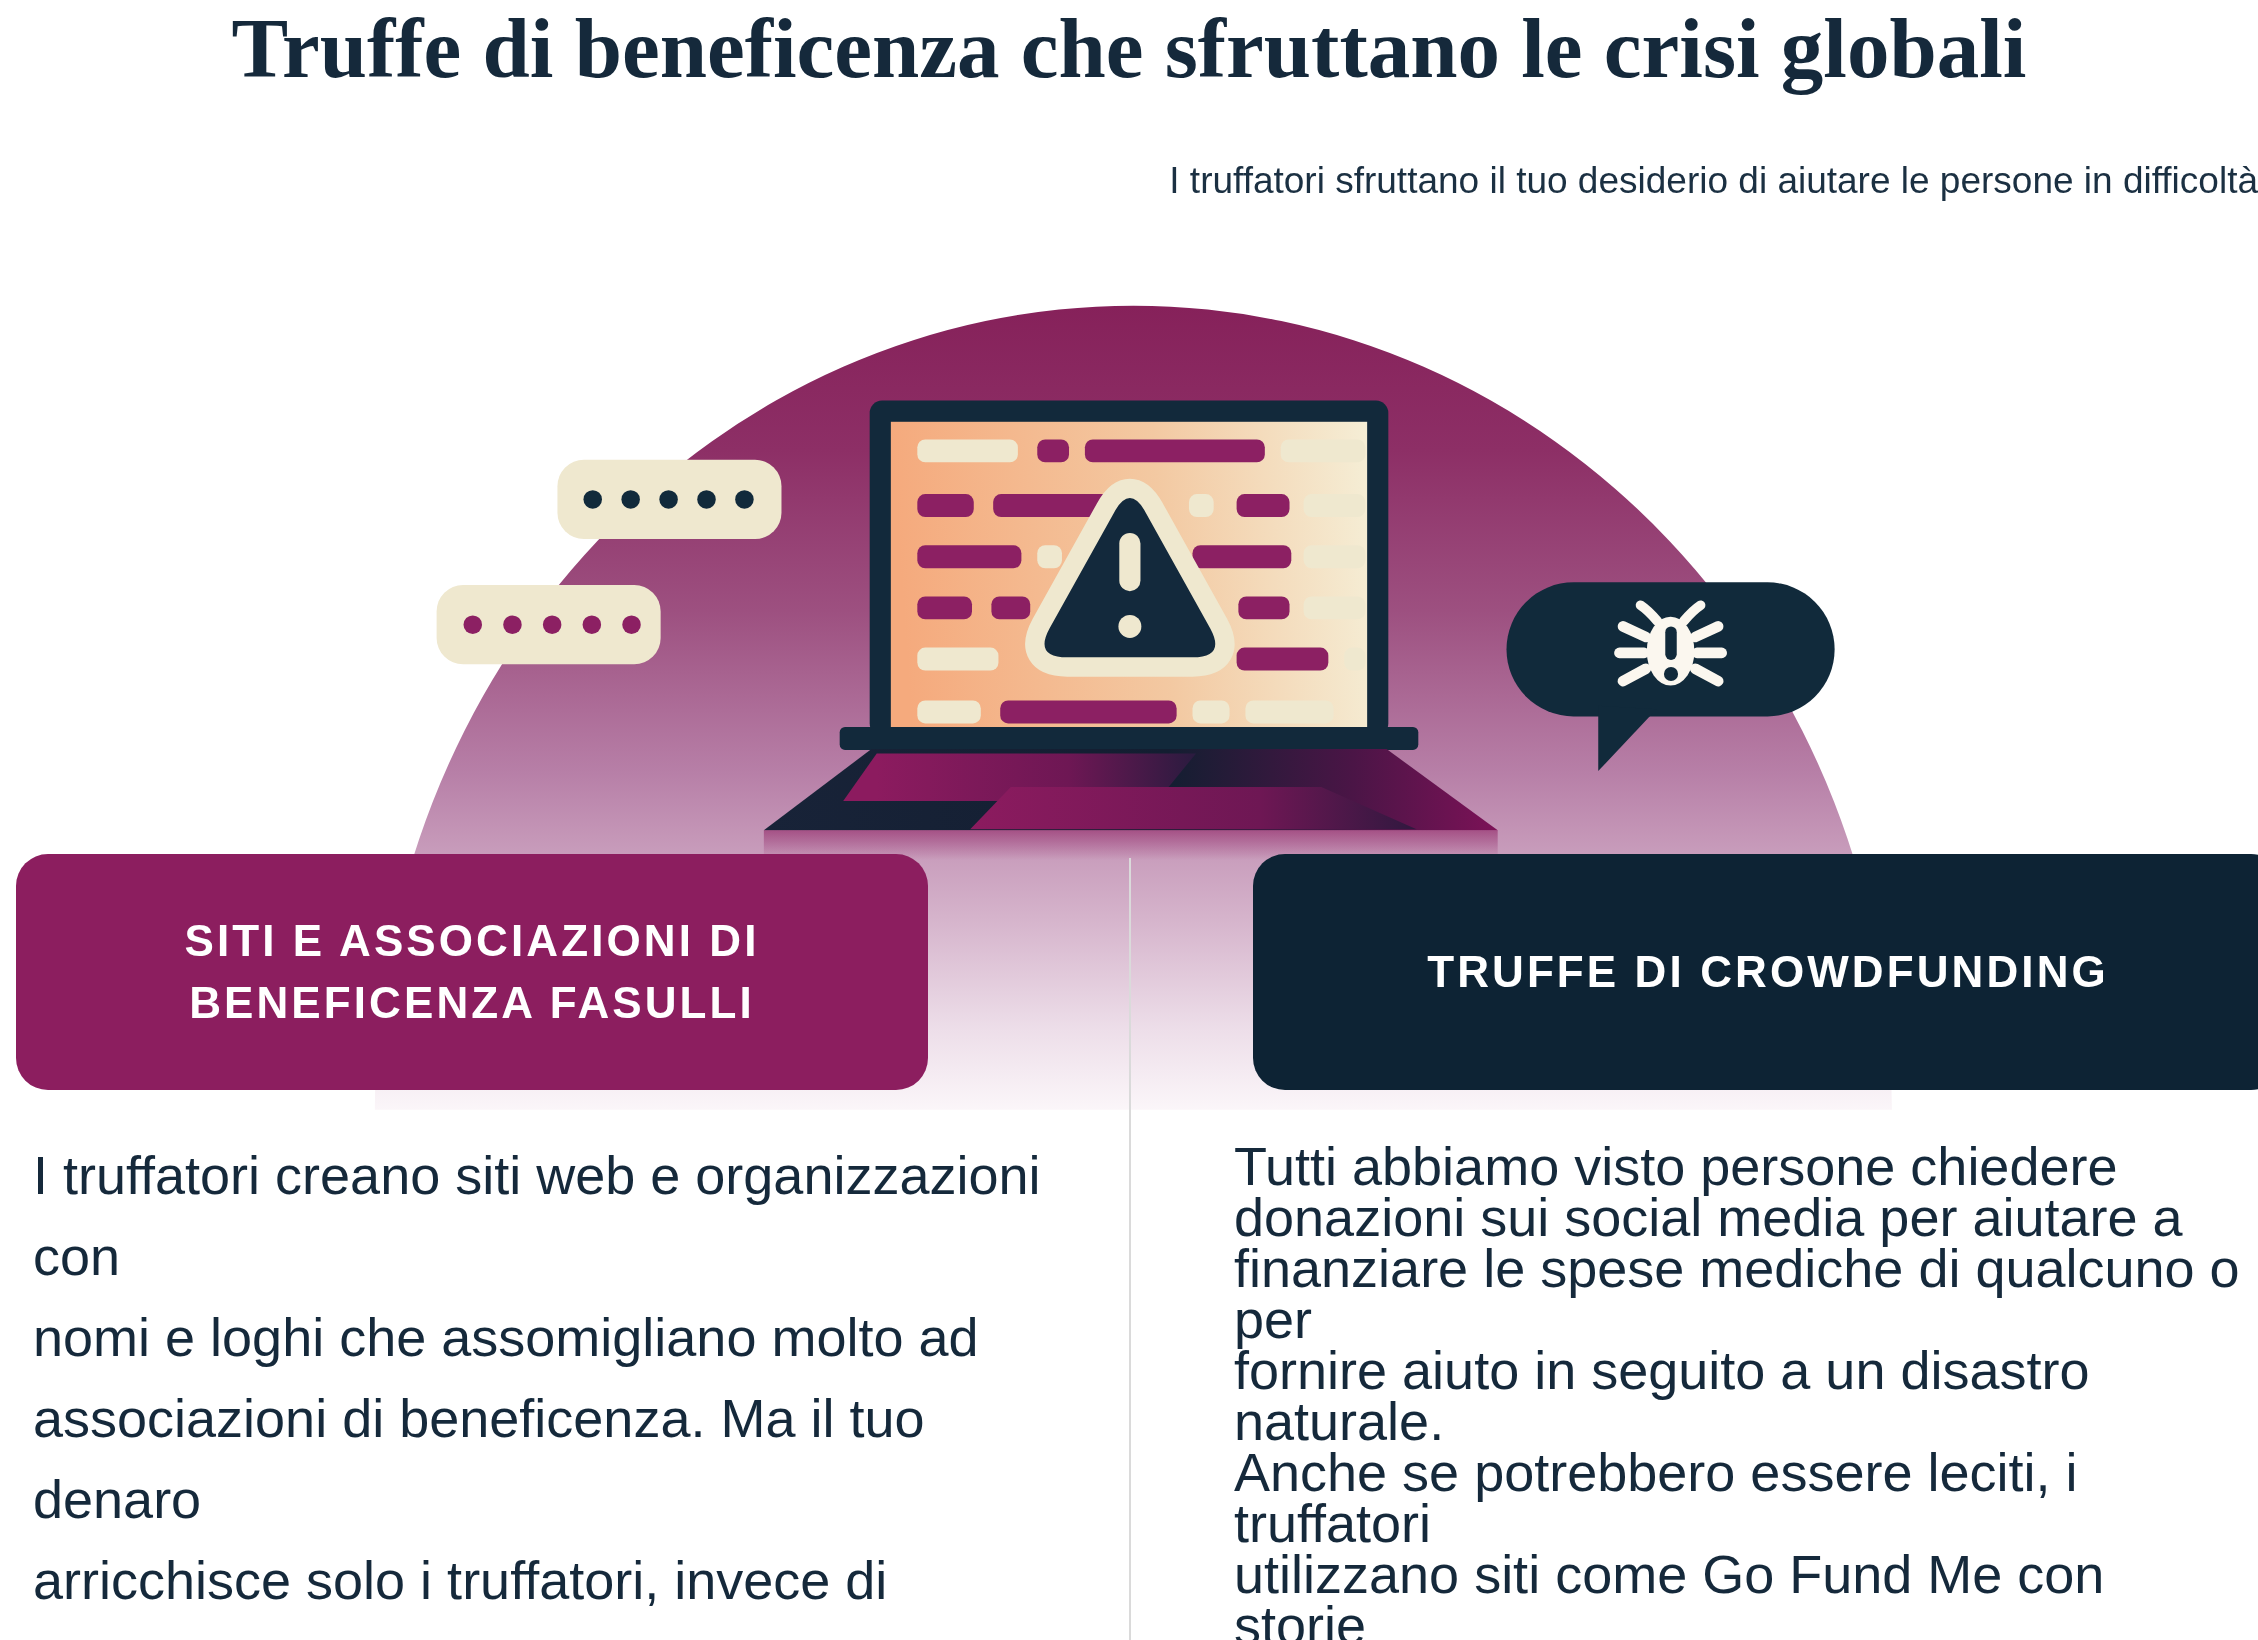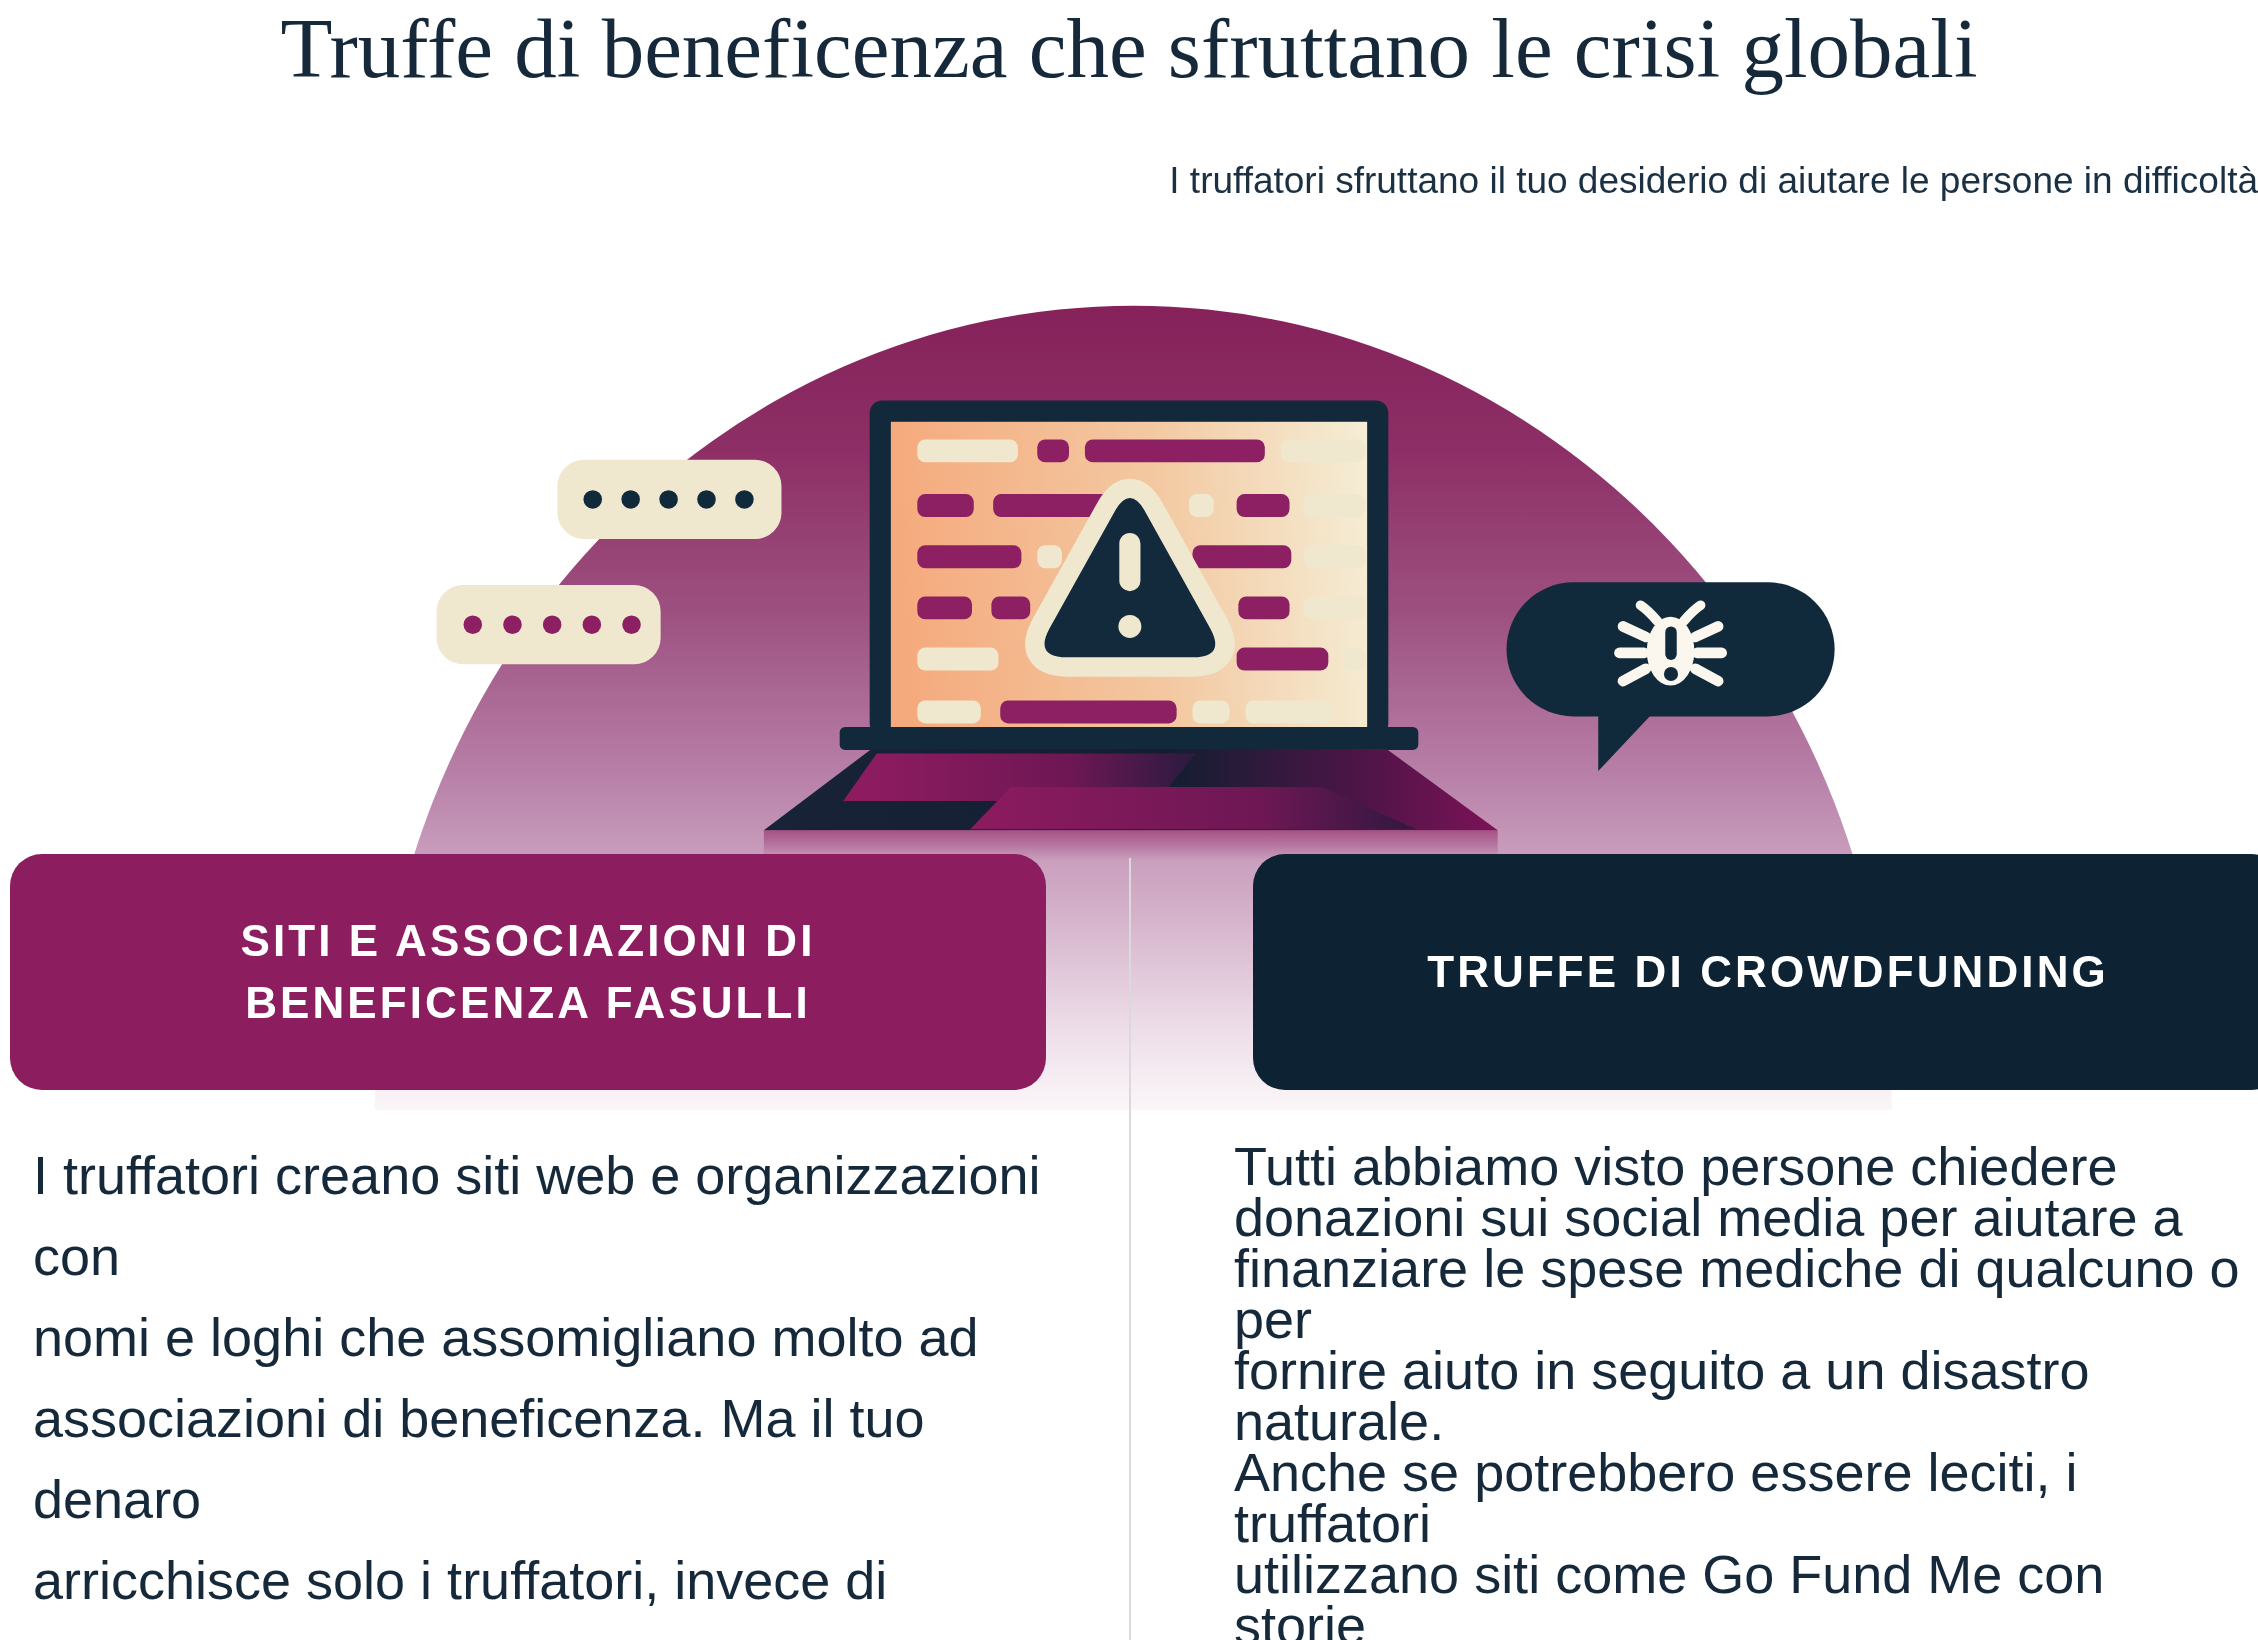--- a/index.html
+++ b/index.html
@@ -14,33 +14,33 @@
     --dome-top:#86215A;
     --keyboard-magenta:#8A1A5C;
     --divider:#DADADA;
   }
   *{margin:0;padding:0;box-sizing:border-box;}
   html,body{width:2258px;height:1641px;background:#fff;overflow:hidden;}
   body{position:relative;font-family:"Liberation Sans","DejaVu Sans",sans-serif;color:var(--navy-text);}
   .page-title{
     position:absolute;left:0;top:1.8px;width:2258px;
     font-family:"Liberation Serif","DejaVu Serif",serif;
-    font-weight:400;font-size:85px;line-height:1.1;
+    font-weight:700;font-size:85px;line-height:1.1;
     text-align:center;white-space:nowrap;color:var(--navy-text);
   }
   .page-subtitle{
     position:absolute;left:0;top:159px;width:2258px;
     font-size:37px;line-height:1.2;text-align:right;color:#1B3042;
   }
   .illustration{position:absolute;left:0;top:0;width:2258px;height:1147px;}
   .category-card{
     position:absolute;top:854px;height:236px;border-radius:32px;
     display:flex;align-items:center;justify-content:center;z-index:2;
   }
-  .category-card.left{left:10px;width:1036px;background:var(--magenta);}
+  .category-card.left{left:16px;width:912px;background:var(--magenta);}
   .category-card.right{left:1253px;width:1030px;background:var(--card-navy);}
   .card-title{
     color:#FFFFFF;font-weight:700;font-size:44px;line-height:62px;
     letter-spacing:3.1px;text-align:center;text-transform:uppercase;
   }
   .column-divider{
     position:absolute;left:1129px;top:858px;width:1.8px;height:783px;
     background:var(--divider);z-index:1;
   }
   .body-text{

